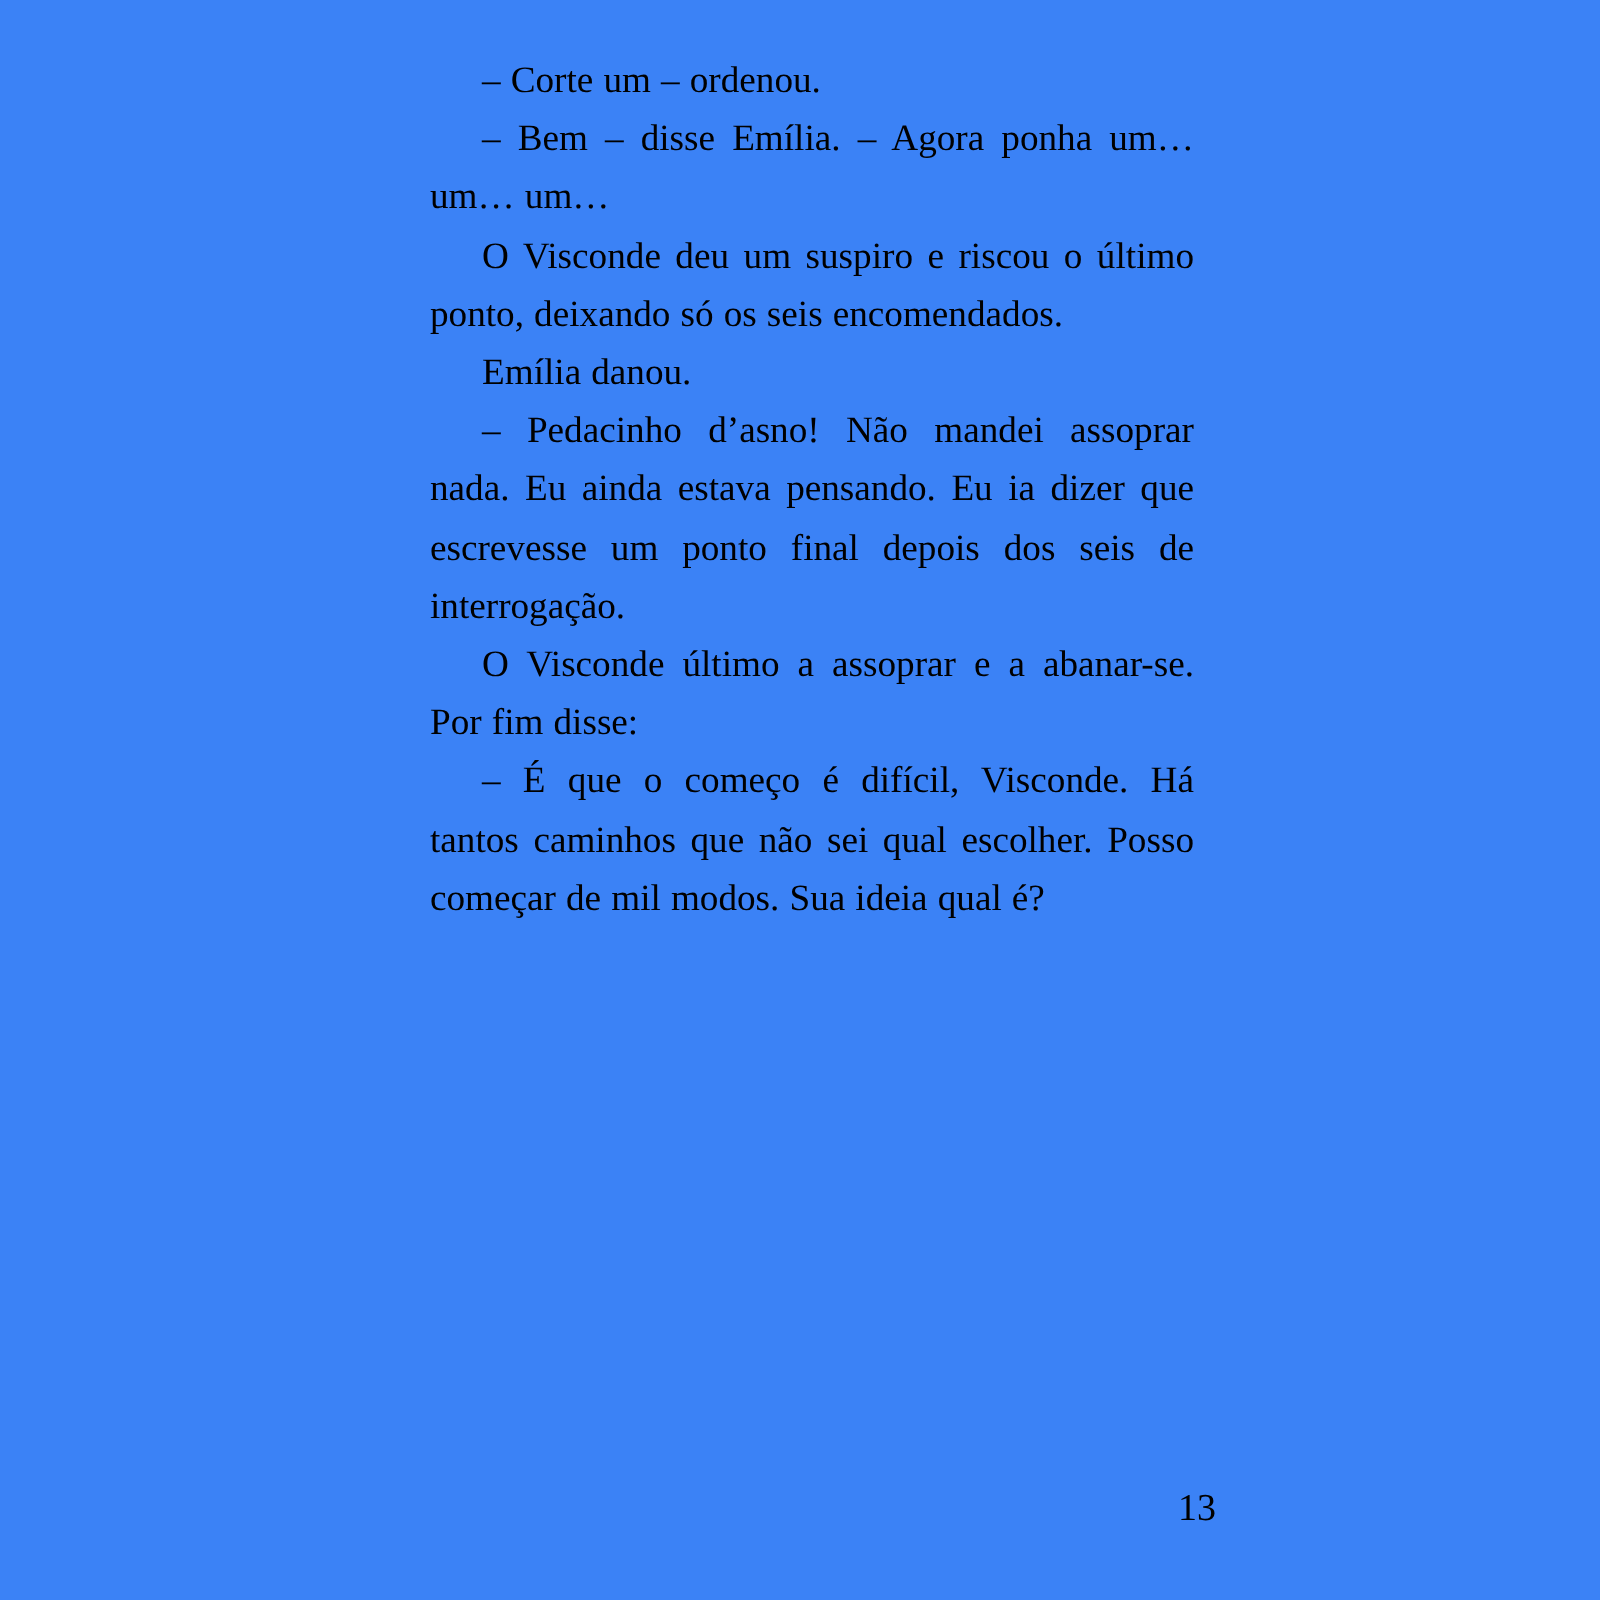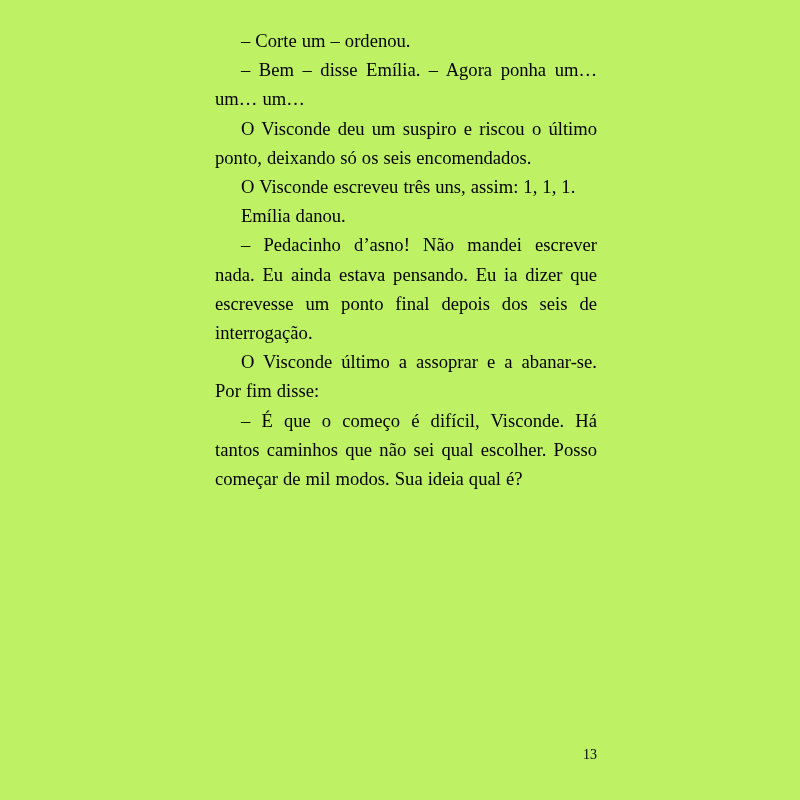--- a/index.html
+++ b/index.html
@@ -11,21 +11,21 @@
     width: 800px;
     height: 800px;
     font-family: "Liberation Serif", "DejaVu Serif", serif;
     color: #000000;
     overflow: hidden;
   }
   .page {
     position: relative;
     width: 800px;
     height: 800px;
-    background: #bef264;
+    background: #3b82f6;
   }
   .text-column {
     position: absolute;
     left: 215px;
     top: 26px;
     width: 382px;
   }
   .para {
     margin: 0;
     font-size: 18.6px;
@@ -41,41 +41,40 @@
     width: 100%;
   }
   .para.no-stretch::after {
     content: none;
   }
   .italic {
     font-style: italic;
   }
   .folio {
     position: absolute;
-    left: 215px;
+    left: 226px;
     top: 745px;
     width: 382px;
     text-align: right;
-    font-size: 14px;
+    font-size: 19px;
     line-height: 20px;
   }
 </style>
 </head>
 <body>
 
 <div class="page">
 
   <div class="text-column">
 
     <p class="para no-stretch">– Corte um – ordenou.</p>
     <p class="para no-stretch">– Bem – disse Emília. – Agora ponha um… um… um…</p>
     <p class="para no-stretch">O Visconde deu um suspiro e riscou o último ponto, deixando só os seis encomendados.</p>
-    <p class="para no-stretch">O Visconde escreveu três uns, assim: 1, 1, 1.</p>
     <p class="para no-stretch">Emília danou.</p>
-    <p class="para no-stretch">– Pedacinho d’asno! Não mandei escrever nada. Eu ainda estava pensando. Eu ia dizer que escrevesse um ponto final depois dos seis de interrogação.</p>
+    <p class="para no-stretch">– Pedacinho d’asno! Não mandei assoprar nada. Eu ainda estava pensando. Eu ia dizer que escrevesse um ponto final depois dos seis de interrogação.</p>
     <p class="para no-stretch">O Visconde último a assoprar e a abanar-se. Por fim disse:</p>
     <p class="para no-stretch">– É que o começo é difícil, Visconde. Há tantos caminhos que não sei qual escolher. Posso começar de mil modos. Sua ideia qual é?</p>
 
   </div>
 
   <div class="folio">13</div>
 
 </div>
 
 </body></html>

